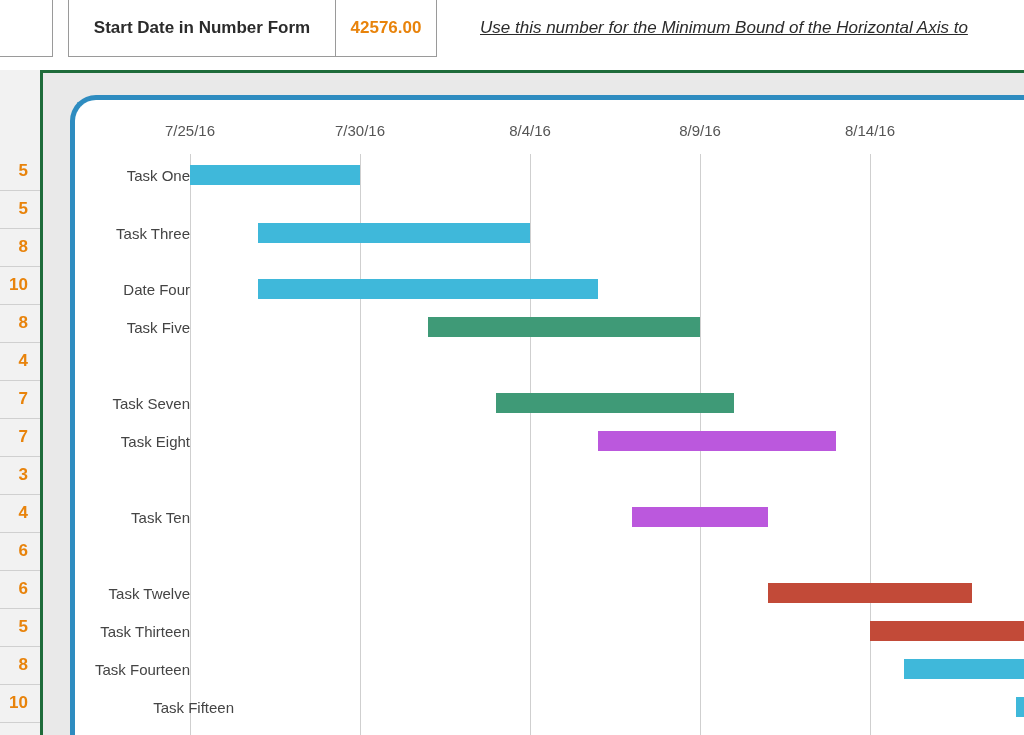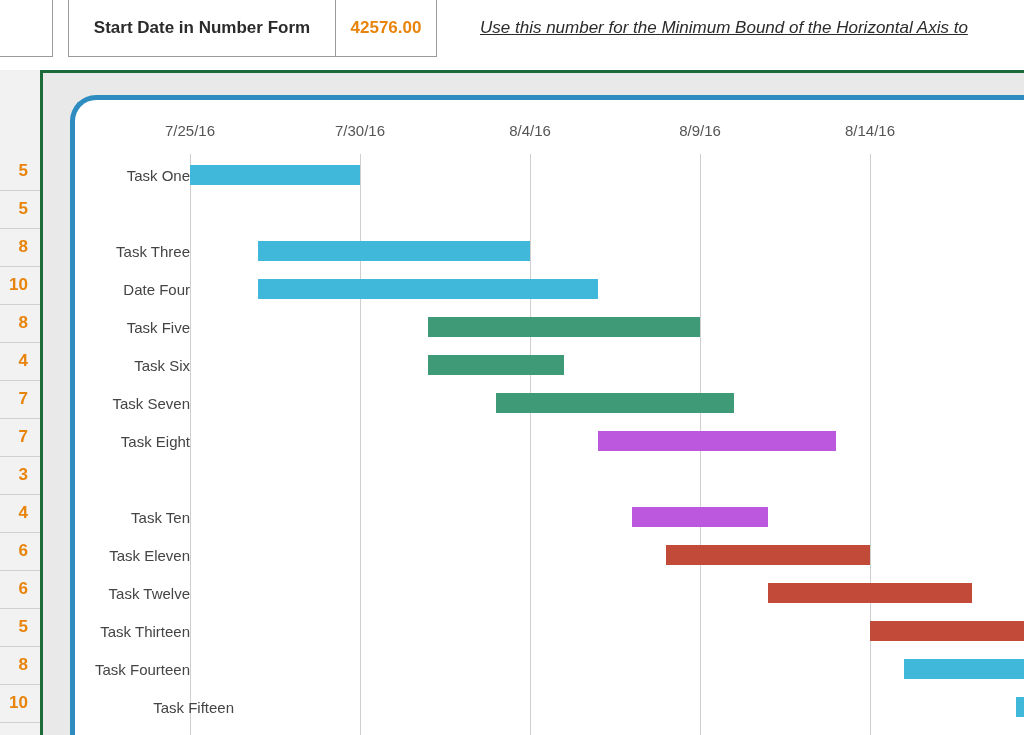--- a/index.html
+++ b/index.html
@@ -252,52 +252,44 @@
 
 <div class="x-grid" style="left: 115px;"></div>
     <div class="x-grid" style="left: 285px;"></div>
     <div class="x-grid" style="left: 455px;"></div>
     <div class="x-grid" style="left: 625px;"></div>
     <div class="x-grid" style="left: 795px;"></div>
     <div class="row" style="top: 56px;">
       <div class="row-label">Task One</div>
       <div class="bar c-blue" style="left: 115px; width: 170px;"></div>
     </div>
-    <div class="row" style="top: 132px; padding-left: 36px;">
+    <div class="row" style="top: 114px; padding-left: 36px;">
       <div class="row-label">Task Three</div>
       <div class="bar c-blue" style="left: 183px; width: 272px;"></div>
     </div>
     <div class="row" style="top: 170px;">
       <div class="row-label">Date Four</div>
       <div class="bar c-blue" style="left: 183px; width: 340px;"></div>
     </div>
     <div class="row" style="top: 208px;">
       <div class="row-label">Task Five</div>
       <div class="bar c-green" style="left: 353px; width: 272px;"></div>
     </div>
-    <div class="row" style="top: 246px;">
-      <div class="row-label">Task Six</div>
-      <div class="bar c-green" style="left: 353px; width: 136px;"></div>
-    </div>
     <div class="row" style="top: 284px;">
       <div class="row-label">Task Seven</div>
       <div class="bar c-green" style="left: 421px; width: 238px;"></div>
     </div>
     <div class="row" style="top: 322px;">
       <div class="row-label">Task Eight</div>
       <div class="bar c-purple" style="left: 523px; width: 238px;"></div>
     </div>
     <div class="row" style="top: 398px;">
       <div class="row-label">Task Ten</div>
       <div class="bar c-purple" style="left: 557px; width: 136px;"></div>
     </div>
-    <div class="row" style="top: 436px;">
-      <div class="row-label">Task Eleven</div>
-      <div class="bar c-red" style="left: 591px; width: 204px;"></div>
-    </div>
     <div class="row" style="top: 474px;">
       <div class="row-label">Task Twelve</div>
       <div class="bar c-red" style="left: 693px; width: 204px;"></div>
     </div>
     <div class="row" style="top: 512px;">
       <div class="row-label">Task Thirteen</div>
       <div class="bar c-red" style="left: 795px; width: 170px;"></div>
     </div>
     <div class="row" style="top: 550px;">
       <div class="row-label">Task Fourteen</div>

